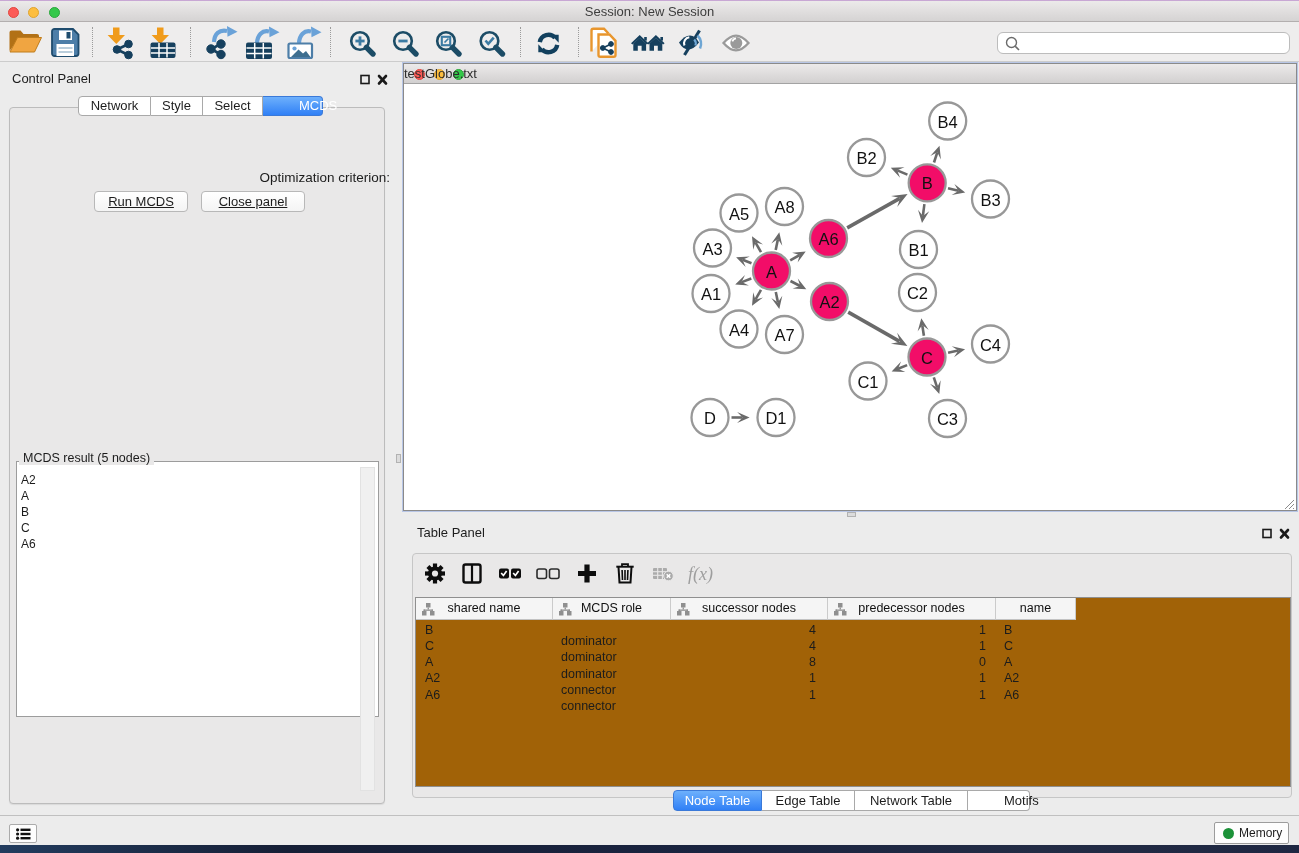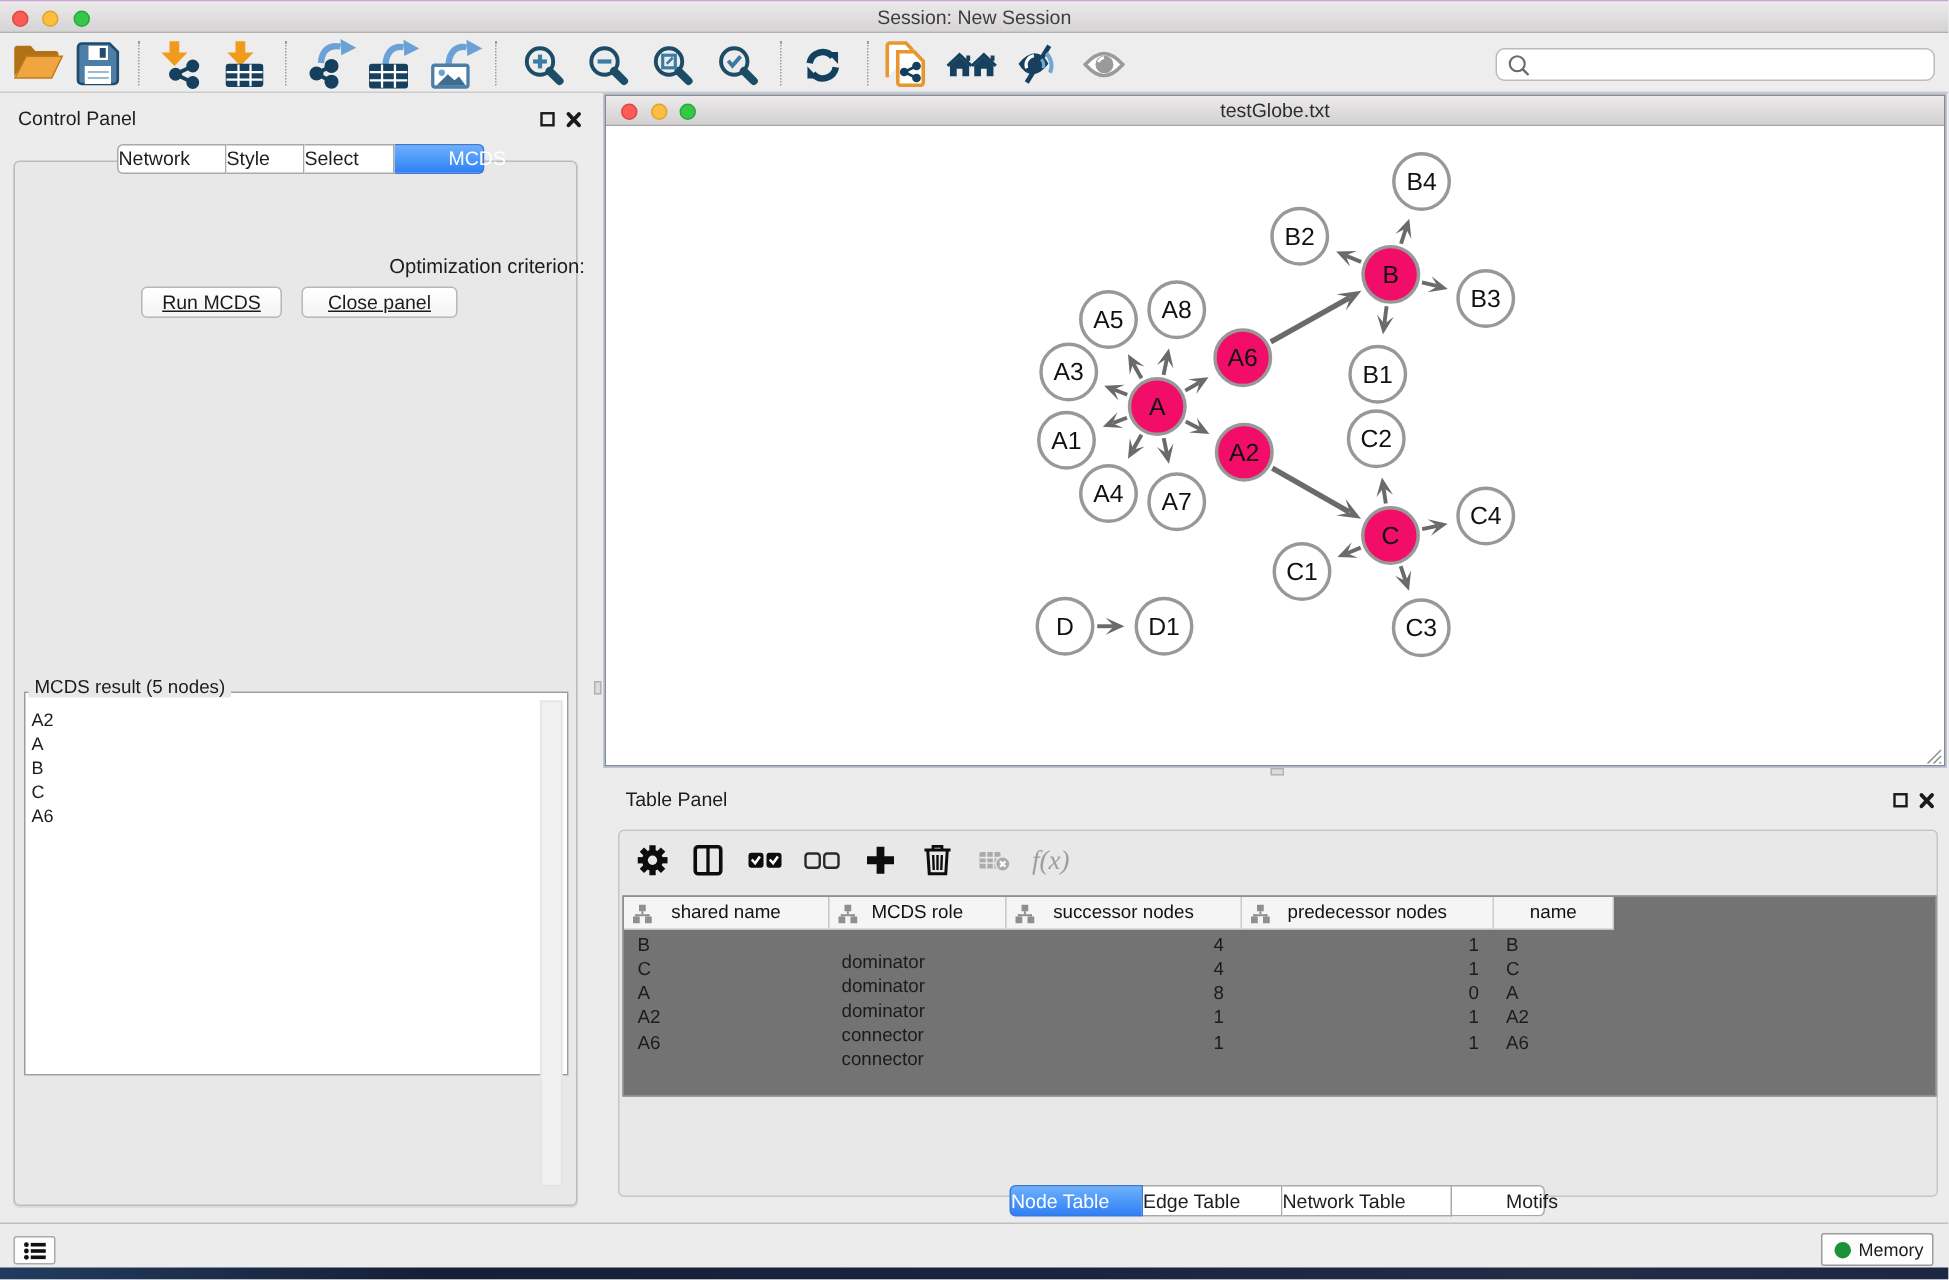--- a/index.html
+++ b/index.html
@@ -10,38 +10,38 @@
 #titlebar { left:0; top:1px; width:1299px; height:21px; background:linear-gradient(#eceaea,#d5d3d3); border-bottom:1px solid #b3afaf; }
 #titlebar .title { width:100%; text-align:center; line-height:21px; font-size:13px; color:#3d3d3d; }
 .tl { border-radius:50%; width:11px; height:11px; }
 #toolbar { left:0; top:22px; width:1299px; height:40px; background:#eeeded; border-bottom:1px solid #cccccc; }
 .tsep { border-left:1px dotted #9b9b9b; height:30px; top:5px; width:0; }
 #search { left:997px; top:10px; width:293px; height:22px; background:#ffffff; border:1px solid #bcbcbc; border-radius:6px; }
 #ctrlpanel { left:0; top:62px; width:390px; height:753px; background:#ececec; }
 .paneltitle { font-size:13px; color:#1d1d1d; }
 #cp-sub { left:9px; top:45px; width:376px; height:697px; background:#e9e8e8; border:1px solid #bcbcbc; border-radius:4px; box-shadow:0 1px 1px rgba(0,0,0,0.08); }
 .seg { display:flex; height:20px; z-index:3; }
-.seg div { background:#ffffff; border:1px solid #a9a9a9; border-left:none; font-size:13px; text-align:left; line-height:18px; color:#1d1d1d; }
+.seg div { background:#ffffff; border:1px solid #a9a9a9; border-left:none; font-size:13px; text-align:center; line-height:18px; color:#1d1d1d; }
 .seg div:first-child { border-left:1px solid #a9a9a9; border-radius:4px 0 0 4px; }
 .seg div:last-child { border-radius:0 4px 4px 0;padding-left:36px; }
 .seg div.sel { background:linear-gradient(#6db0fc,#3080f6); border-color:#3a79d8; color:#ffffff; }
 #optlabel { left:0; top:60px; width:390px; text-align:right; font-size:13.5px;margin-top:48px; }
 #dropdown { left:44px; top:95px; width:311px; height:22px; background:#ffffff; border:1px solid #b3b3b3; border-radius:5px; font-size:14px; line-height:20px; padding-left:11px; }
 #stepper { right:-1px; top:-1px; width:19px; height:22px; border-radius:0 5px 5px 0; background:linear-gradient(#6aabfb,#2e7cf5); }
 .btn { height:21px; background:linear-gradient(#ffffff,#f4f4f4); border:1px solid #b8b8b8; border-radius:4px; font-size:13px; text-align:center; line-height:19px;text-decoration:underline; }
 #fieldset { left:16px; top:399px; width:363px; height:256px; background:#ffffff; border:1px solid #9c9c9c; }
 #legend { left:2px; top:-10px; background:#e9e8e8; padding:0 4px; font-size:12.5px; line-height:13px; }
 #mcdslist { left:4px; top:10px; font-size:12px; line-height:16px; }
 #scrolltrack { right:3px; top:5px; width:15px; height:324px; background:#f0f0f0; border:1px solid #e2e2e2; }
 #netwin { left:403px; top:63px; width:894px; height:448px; background:#ffffff; border:1px solid #8a8a8a; box-shadow:0 0 0 1px rgba(90,130,220,0.35); }
 #nettitle { left:0; top:0; width:892px; height:20px; background:linear-gradient(#eceaea,#d2d0d0); border-bottom:1px solid #a3a3a3; }
-#nettitle .title { width:100%; text-align:center; line-height:20px; font-size:13px; color:#2d2d2d; }
+#nettitle .title { width:100%; text-align:left; line-height:20px; font-size:13px; color:#2d2d2d; }
 #tablepanel { left:405px; top:520px; width:894px; height:295px; }
 #tp-sub { left:7px; top:33px; width:880px; height:245px; background:#e9e8e8; border:1px solid #c6c6c6; border-radius:4px; }
-#tablebox { left:415px; top:597px; width:876px; height:134px; background:#737373; border:1px solid #8f8f8f; }
+#tablebox { left:415px; top:597px; width:876px; height:190px; background:#a16207; border:1px solid #8f8f8f; }
 .th { top:0; height:22px; background:#f5f5f5; border-right:1px solid #cbcbcb; border-bottom:1px solid #c2c2c2; }
 .th .lab { width:100%; text-align:center; font-size:12.5px; line-height:21px; color:#111; }
 .row { font-size:12.5px; height:16.3px; line-height:16.3px; }
 .cell { position:absolute; }
 #statusbar { left:0; top:815px; width:1299px; height:30px; background:#ececec; border-top:1px solid #c0c0c0; }
 #botstrip { left:0; top:845px; width:1299px; height:8px; background:linear-gradient(90deg,#223c5e 0%,#161f36 22%,#1a2440 55%,#232c45 80%,#1e2742 100%); }
 #membtn { left:1214px; top:822px; width:75px; height:22px; background:#fdfdfd; border:1px solid #9c9c9c; border-radius:2px; }
 #hambtn { left:9px; top:824px; width:28px; height:19px; background:#fdfdfd; border:1px solid #ababab; border-radius:2px; }
 .icon { position:absolute; }
 </style>

